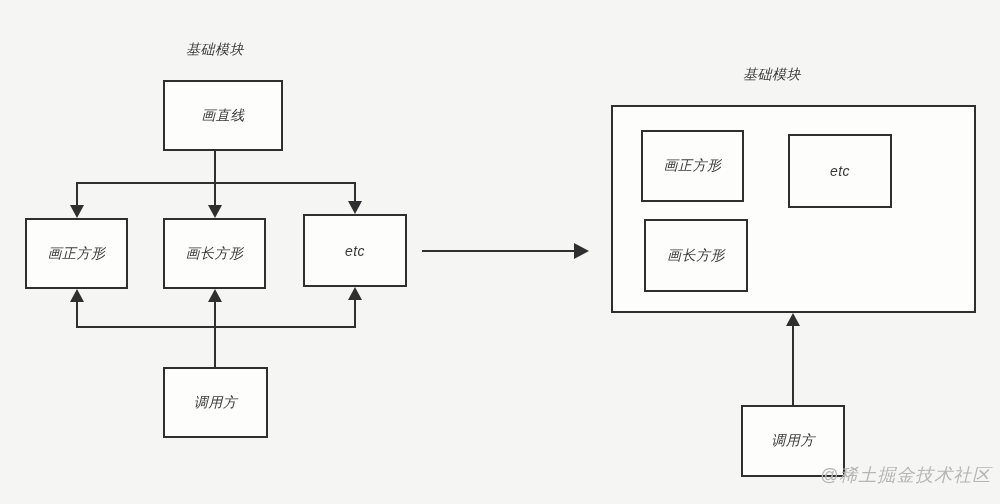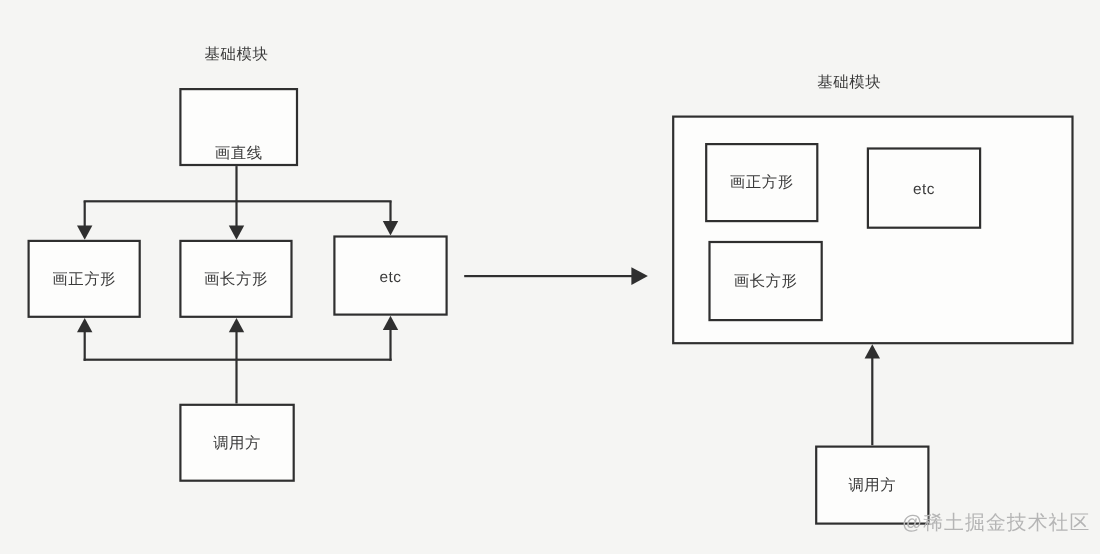--- a/index.html
+++ b/index.html
@@ -2,21 +2,21 @@
 <html style="--background: #f5f5f3; --line: #2f2f2f; --box-fill: #fdfdfc; --text: #3a3a3a; --watermark: #b5b5b5;"><head>
 <meta charset="utf-8">
 <style>
   :root {
     --background: #f5f5f3;
     --line: #2f2f2f;
     --box-fill: #fdfdfc;
     --text: #3a3a3a;
     --watermark: #b5b5b5;
   }
-  * { margin: 0; padding: 0; box-sizing: border-box; }
+  * { margin: 0; padding: 0; box-sizing: border-box; font-style: italic; }
   html, body { background: var(--background); }
   body { font-family: "Liberation Sans", "DejaVu Sans", sans-serif; }
   .canvas {
     position: relative;
     width: 1000px;
     height: 504px;
     background: var(--background);
     overflow: hidden;
   }
   .diagram-title {
@@ -69,21 +69,21 @@
     text-align: center;
   }
 </style>
 </head>
 <body>
 
 <div class="canvas">
 
   <div class="diagram-title" style="left:135px; top:41px; width:160px;">基础模块</div>
 
-  <div class="node" style="left:163px; top:80px; width:108px; height:71px;align-items:flex-end;">
+  <div class="node" style="left:163px; top:80px; width:120px; height:71px;">
     <span>画直线</span>
   </div>
 
   <div class="line" style="left:214px; top:151px; width:2px; height:32px;"></div>
 
   <div class="line" style="left:76px; top:182px; width:280px; height:2px;"></div>
 
   <div class="line" style="left:76px; top:183px; width:2px; height:24px;"></div>
   <div class="arrowhead ah-down" style="left:70px; top:205px;"></div>
 

